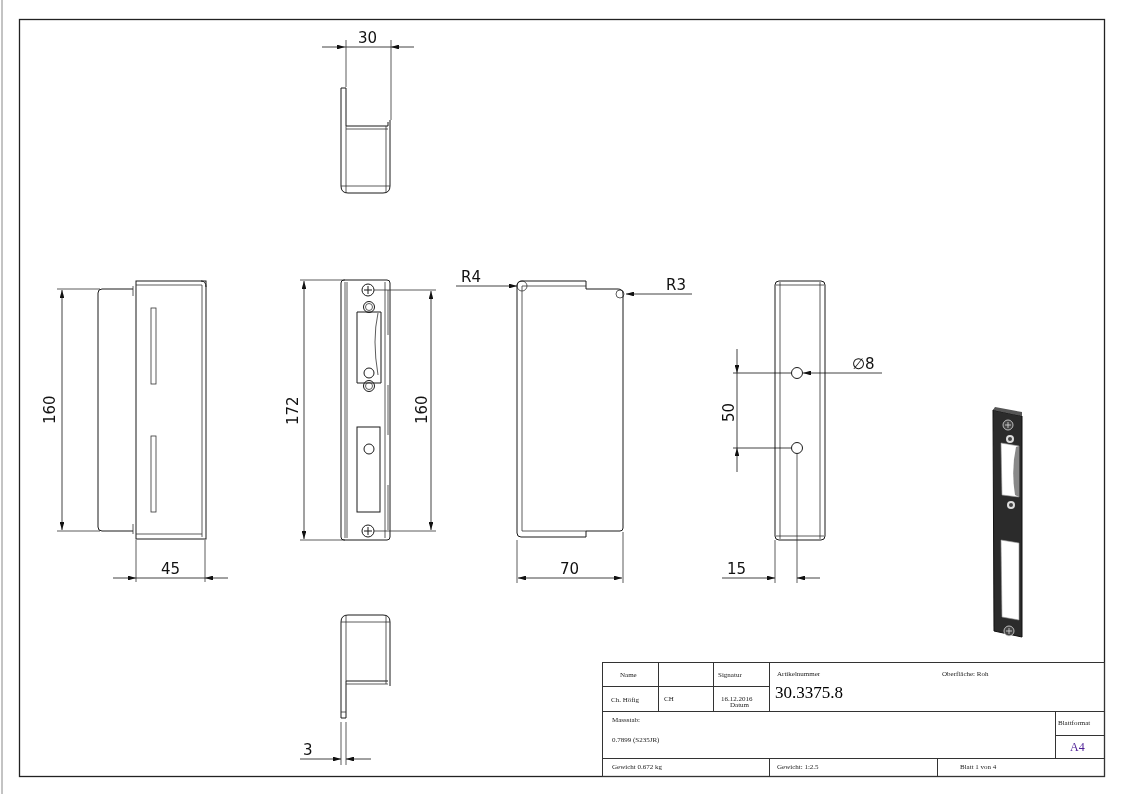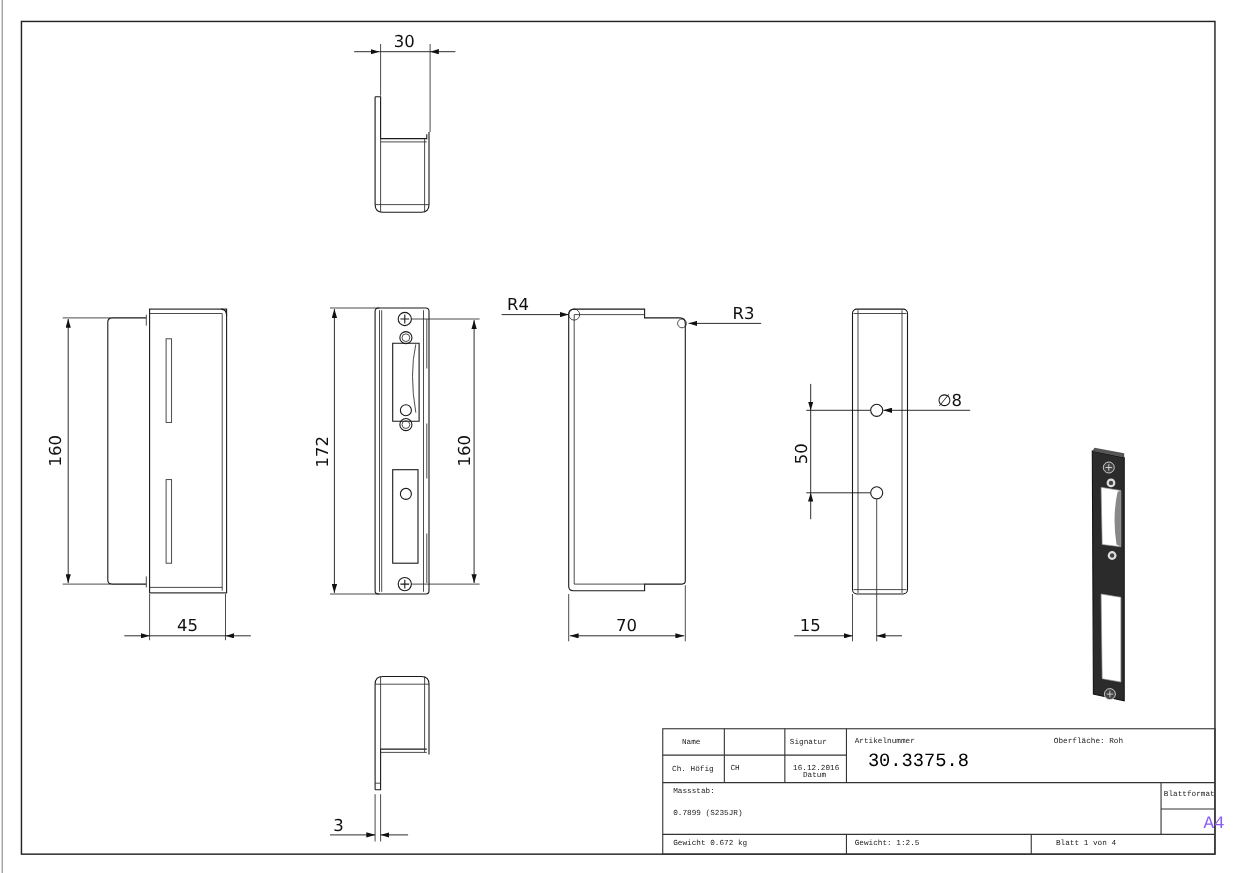--- a/index.html
+++ b/index.html
@@ -1,22 +1,22 @@
 <!DOCTYPE html>
 <html><head>
   <meta charset="utf-8">
   <style>
     html, body { margin: 0; padding: 0; background: #ffffff; }
     body { width: 1123px; height: 794px; position: relative; overflow: hidden; font-family: "DejaVu Sans", sans-serif; }
     #sheet { position: absolute; left: 0; top: 0; width: 1123px; height: 794px; }
     svg text { font-family: "DejaVu Sans", sans-serif; fill: #111; }
-    .tb { position: absolute; font-family: Liberation Mono, monospace; color: #222; white-space: nowrap; }
+    .tb { position: absolute; font-family: Liberation Serif, serif; color: #222; white-space: nowrap; }
     .tb-small { font-size: 7px; }
-    .tb-big { font-size: 17px; color: #000; margin-left: 14px; }
-    .tb-mid { font-size: 16px; color: #8b5cf6; margin-left: 24px; }
+    .tb-big { font-size: 17px; color: #000; }
+    .tb-mid { font-size: 12px; color: #4c1d95; }
     .ln { stroke: #1a1a1a; stroke-width: 1; fill: none; }
     .thin { stroke: #333; stroke-width: 0.8; fill: none; }
     .dim { stroke: #111; stroke-width: 0.8; fill: none; }
   </style>
 </head>
 <body>
 
 <svg id="sheet" width="1123" height="794" viewBox="0 0 1123 794" xmlns="http://www.w3.org/2000/svg">
   <defs>
     <marker id="arr" viewBox="0 0 10 6" refX="10" refY="3" markerWidth="10" markerHeight="6" orient="auto-start-reverse">
@@ -198,21 +198,21 @@
 
 <div>
   <span class="tb tb-small" style="left:620px;top:671px;">Name</span>
   <span class="tb tb-small" style="left:670px;top:671px;margin-left:48px;">Signatur</span>
   <span class="tb tb-small" style="left:730px;top:701px;">Datum</span>
   <span class="tb tb-small" style="left:611px;top:696px;">Ch. Höfig</span>
   <span class="tb tb-small" style="left:664px;top:695px;">CH</span>
   <span class="tb tb-small" style="left:721px;top:695px;">16.12.2016</span>
   <span class="tb tb-small" style="left:777px;top:670px;">Artikelnummer</span>
   <span class="tb tb-big" style="left:775px;top:683px;">30.3375.8</span>
-  <span class="tb tb-small" style="left:942px;top:670px;margin-left:16px;">Oberfläche:  Roh</span>
+  <span class="tb tb-small" style="left:942px;top:670px;">Oberfläche:  Roh</span>
   <span class="tb tb-small" style="left:612px;top:716px;">Massstab:</span>
   <span class="tb tb-small" style="left:612px;top:736px;">0.7899 (S235JR)</span>
   <span class="tb tb-small" style="left:1058px;top:719px;">Blattformat</span>
   <span class="tb tb-mid" style="left:1070px;top:740px;">A4</span>
   <span class="tb tb-small" style="left:612px;top:763px;">Gewicht 0.672 kg</span>
   <span class="tb tb-small" style="left:777px;top:763px;">Gewicht: 1:2.5</span>
   <span class="tb tb-small" style="left:942px;top:763px;margin-left:18px;">Blatt 1 von 4</span>
 </div>
 
 </body></html>

